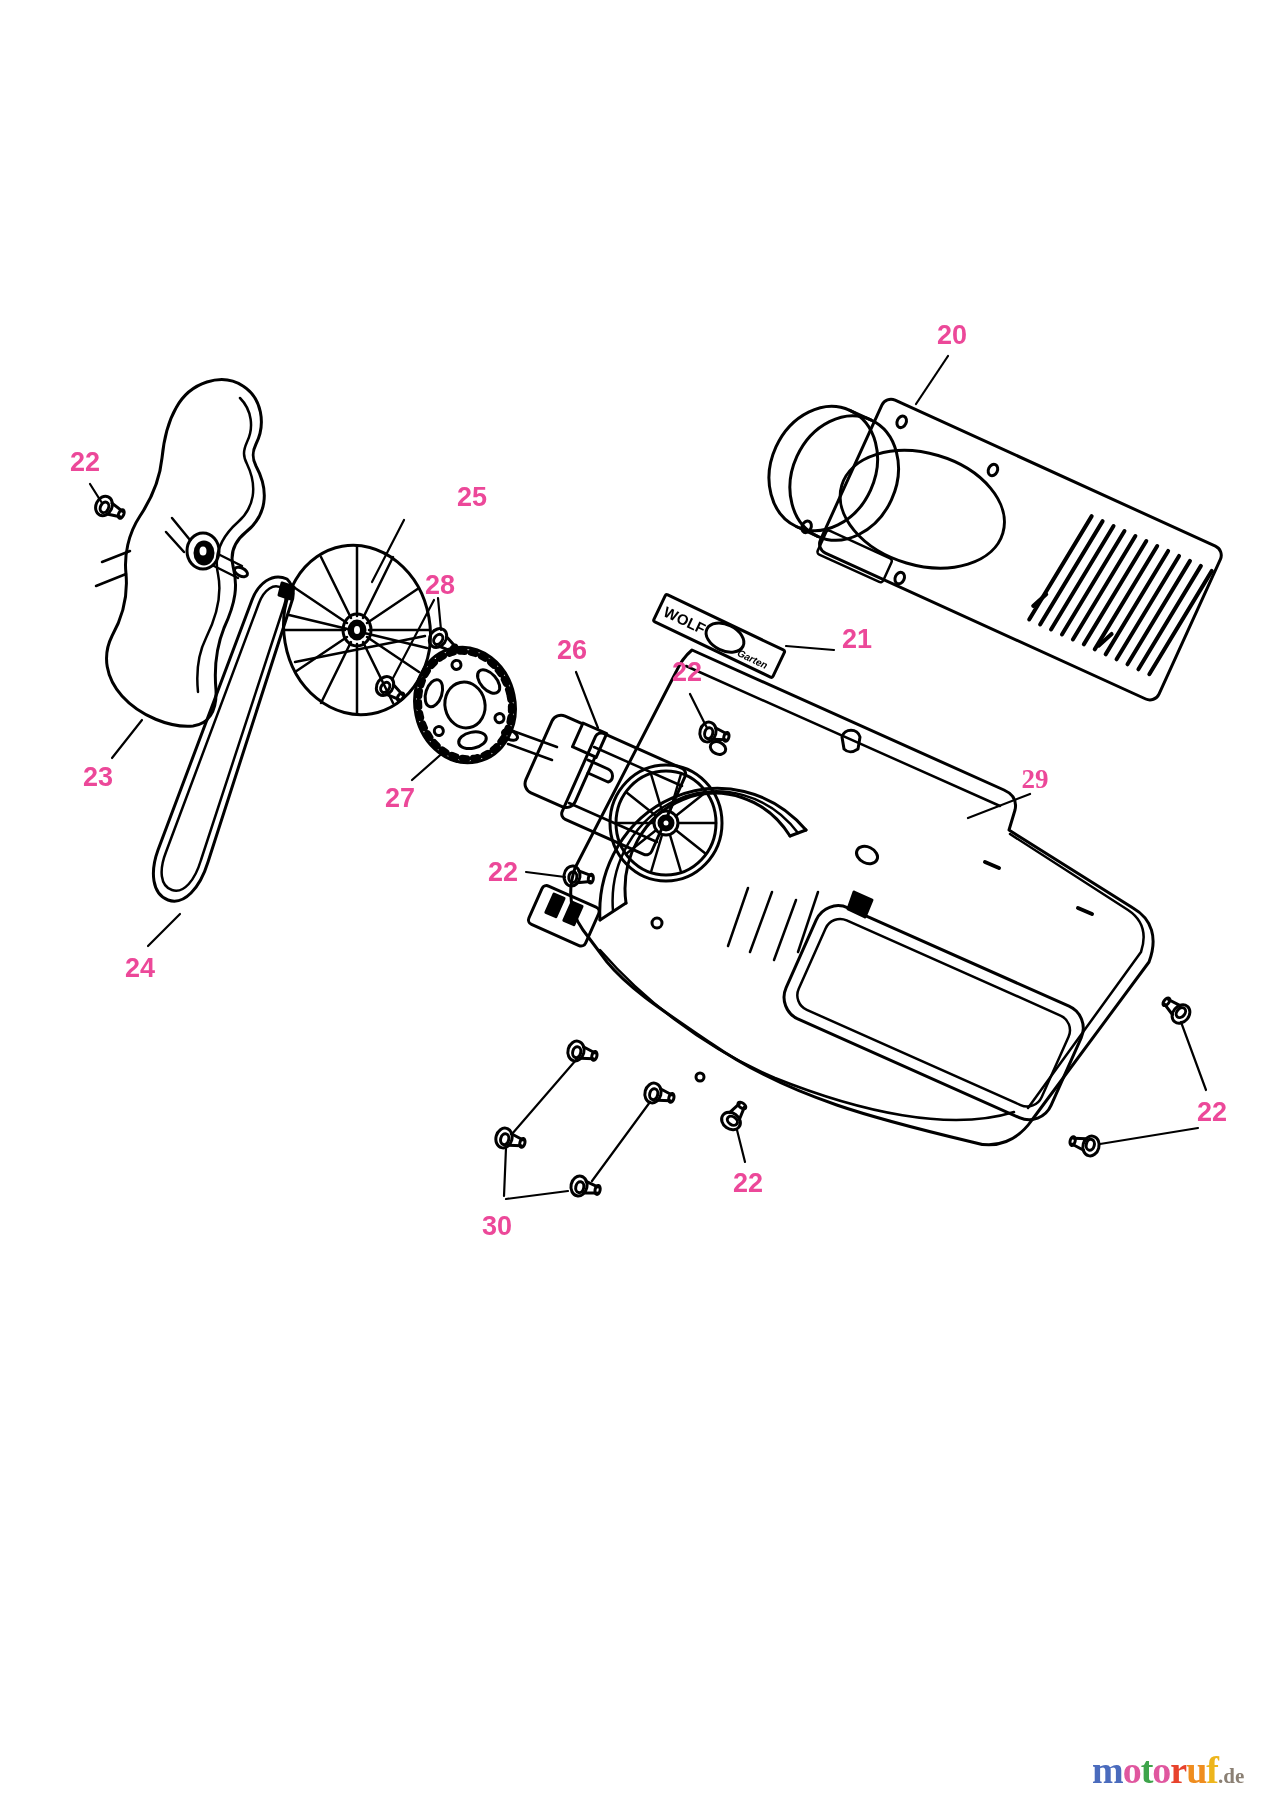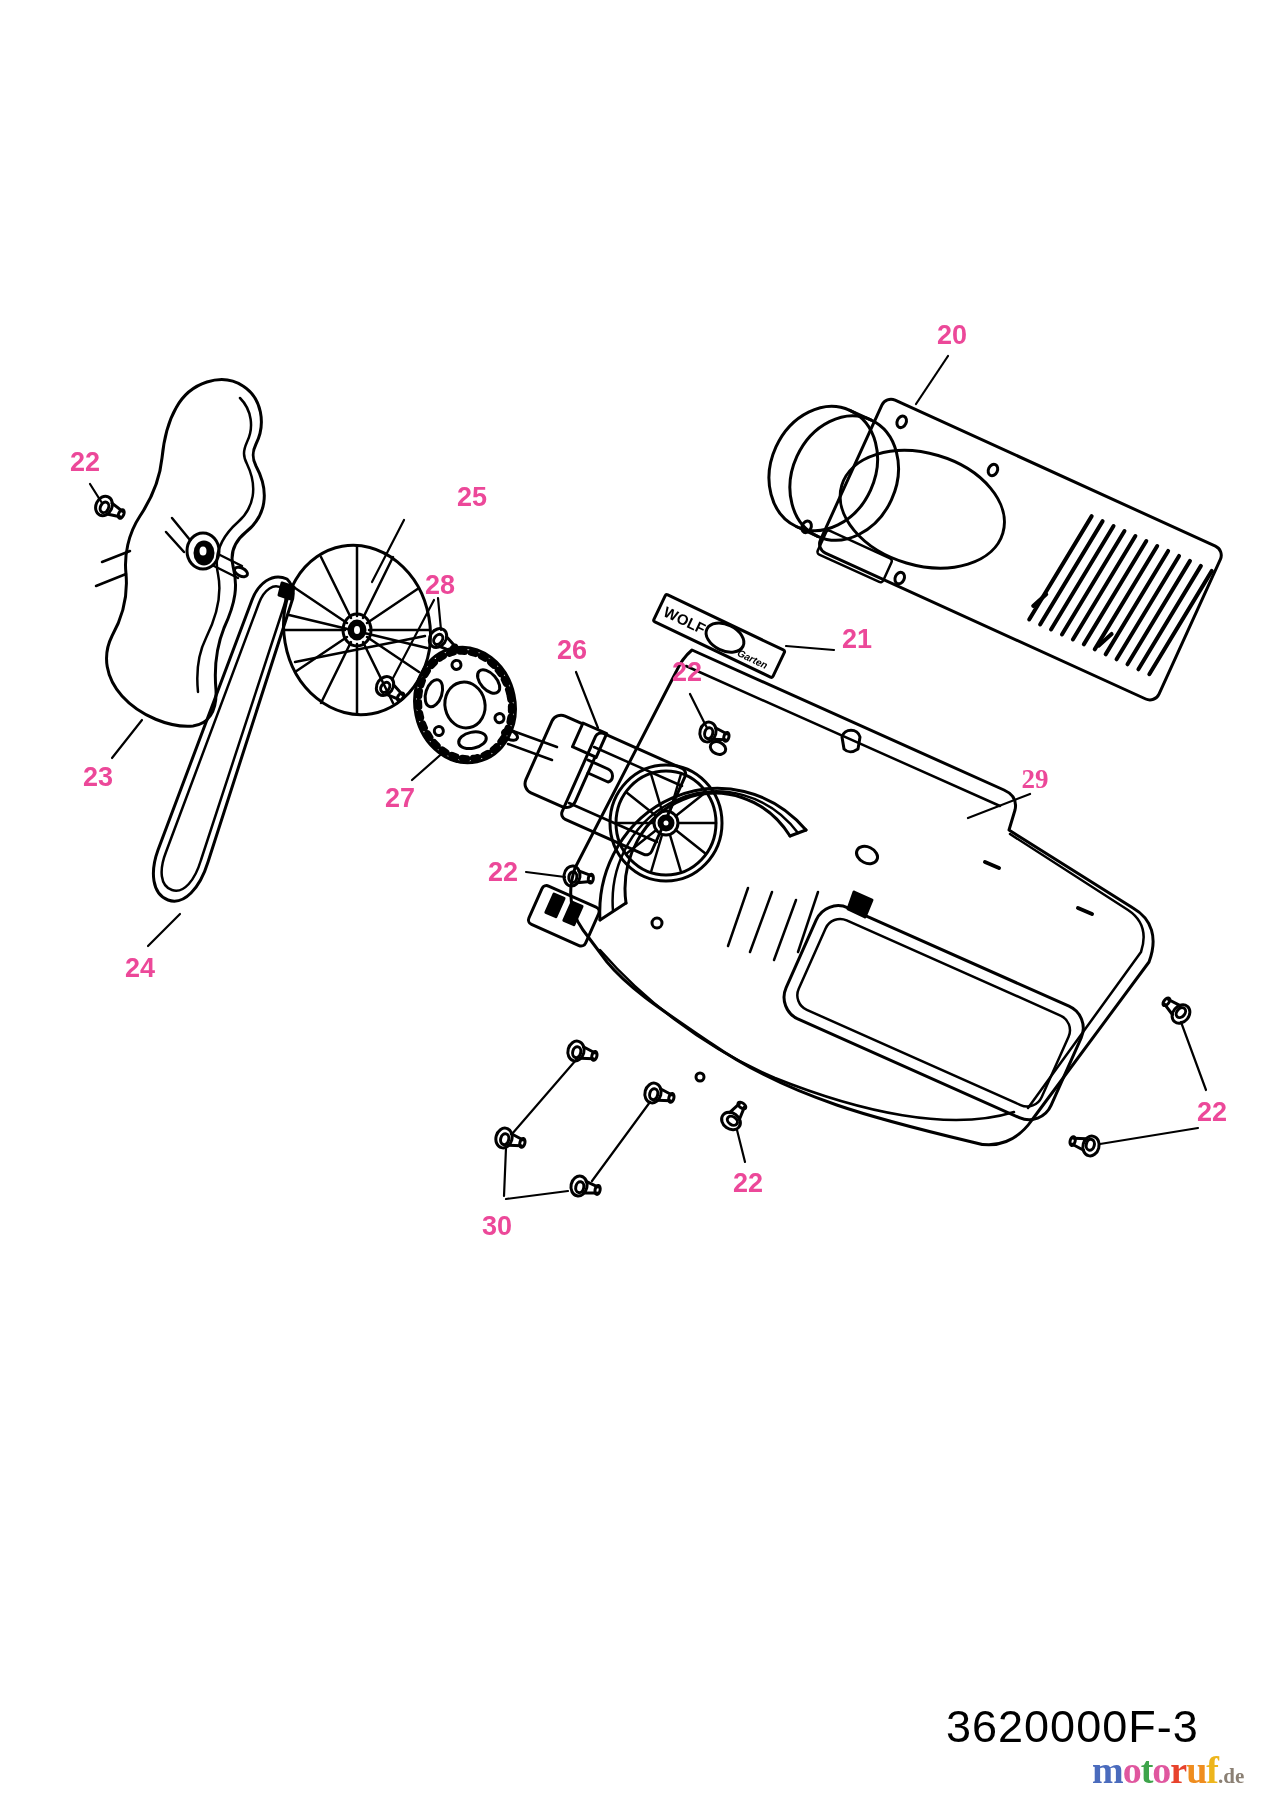--- a/index.html
+++ b/index.html
@@ -254,19 +254,18 @@
     <div class="plabel" style="left:98px;  top:777px;text-align:right;">23</div>
     <div class="plabel" style="left:140px; top:968px;">24</div>
     <div class="plabel" style="left:436px; top:497px;margin-left:36px;">25</div>
     <div class="plabel" style="left:572px; top:650px;">26</div>
     <div class="plabel" style="left:400px; top:798px;">27</div>
     <div class="plabel" style="left:440px; top:577px;margin-top:8px;">28</div>
     <div class="plabel" style="left:1035px;top:779px;font-family:Liberation Serif, serif;">29</div>
     <div class="plabel" style="left:497px; top:1226px;">30</div>
   </div>
 
-  <div class="part-code">3620000F-3</div>
 
   <div class="watermark">
     <span style="color: rgb(74, 107, 189);">m</span><span style="color: rgb(224, 87, 159);">o</span><span style="color: rgb(62, 164, 75);">t</span><span style="color: rgb(224, 87, 159);">o</span><span style="color: rgb(232, 67, 45);">r</span><span style="color: rgb(239, 141, 31);">u</span><span style="color: rgb(237, 181, 28);">f</span><span class="tld" style="color: rgb(139, 128, 116);">.de</span>
   </div>
 
 </div>
 
 </body></html>

